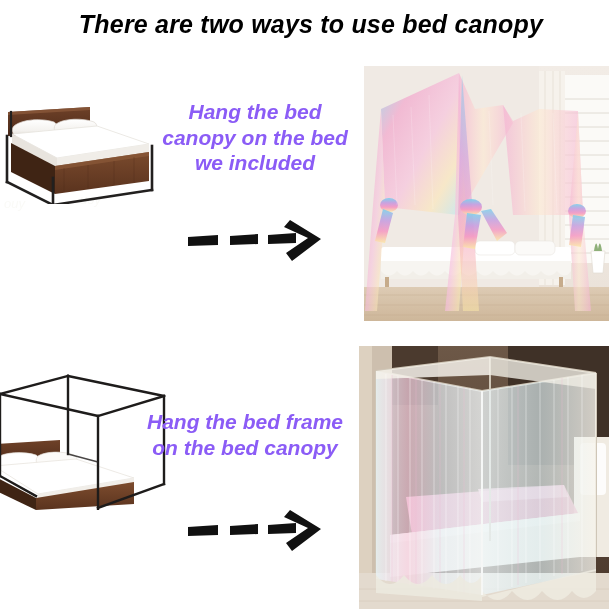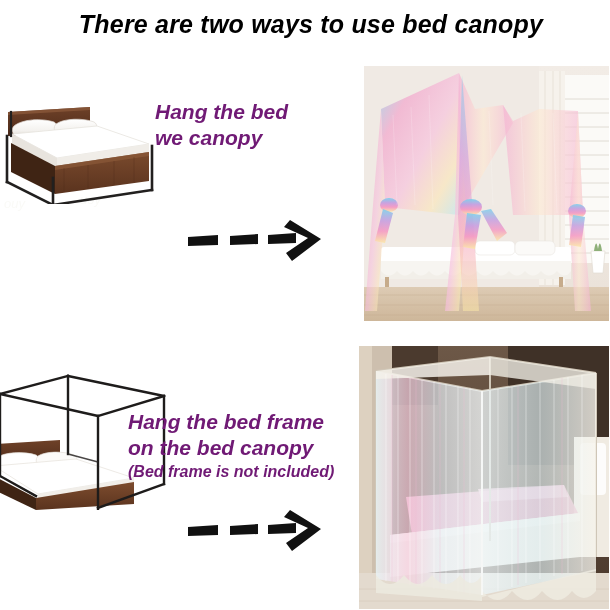--- a/index.html
+++ b/index.html
@@ -34,23 +34,24 @@
     font-style: italic;
     color: #000000;
     letter-spacing: 0.2px;
     white-space: nowrap;
     padding-left: 6px;
   }
 
   
   .instruction {
     position: absolute;
+    text-align: center;
     font-style: italic;
     font-weight: bold;
-    color: #701a75;
+    color: #8b5cf6;
     line-height: 1.22;
   }
   .instruction .line { display: block; white-space: nowrap; }
 
   #instruction-1 {
     left: 155px;
     top: 99px;
     width: 200px;
     font-size: 21px;
   }
@@ -180,21 +181,22 @@
         <path d="M150 60 L150 104"></path>
       </g>
       <g stroke="#22201f" stroke-width="2.2" fill="none" stroke-linecap="square">
         <path d="M9 26 L9 50"></path>
       </g>
     </svg>
   </div>
 
   <div id="instruction-1" class="instruction">
     <span class="line">Hang the bed</span>
-    <span class="line">we canopy</span>
+    <span class="line">canopy on the bed</span>
+    <span class="line">we included</span>
   </div>
 
   <div id="arrow-1" class="arrow">
     <svg width="140" height="46" viewBox="0 0 140 46" xmlns="http://www.w3.org/2000/svg">
       <g fill="#111111">
         <path d="M2 20 L32 18 L32 28 L2 29 Z"></path>
         <path d="M44 19 L72 17 L72 27 L44 28 Z"></path>
         <path d="M82 18 L110 16 L110 26 L82 27 Z"></path>
       </g>
       <path d="M104 3 L135 22 L106 44 L100 36 L122 21 L98 10 Z" fill="#111111"></path>
@@ -352,21 +354,20 @@
 
       <g stroke="#2a2726" fill="none" stroke-width="1.4">
         <path d="M74 96 L104 104" opacity="0.85"></path>
       </g>
     </svg>
   </div>
 
   <div id="instruction-2" class="instruction">
     <span class="line">Hang the bed frame</span>
     <span class="line">on the bed canopy</span>
-    <span class="note">(Bed frame is not included)</span>
   </div>
 
   <div id="arrow-2" class="arrow">
     <svg width="140" height="46" viewBox="0 0 140 46" xmlns="http://www.w3.org/2000/svg">
       <g fill="#111111">
         <path d="M2 20 L32 18 L32 28 L2 29 Z"></path>
         <path d="M44 19 L72 17 L72 27 L44 28 Z"></path>
         <path d="M82 18 L110 16 L110 26 L82 27 Z"></path>
       </g>
       <path d="M104 3 L135 22 L106 44 L100 36 L122 21 L98 10 Z" fill="#111111"></path>

